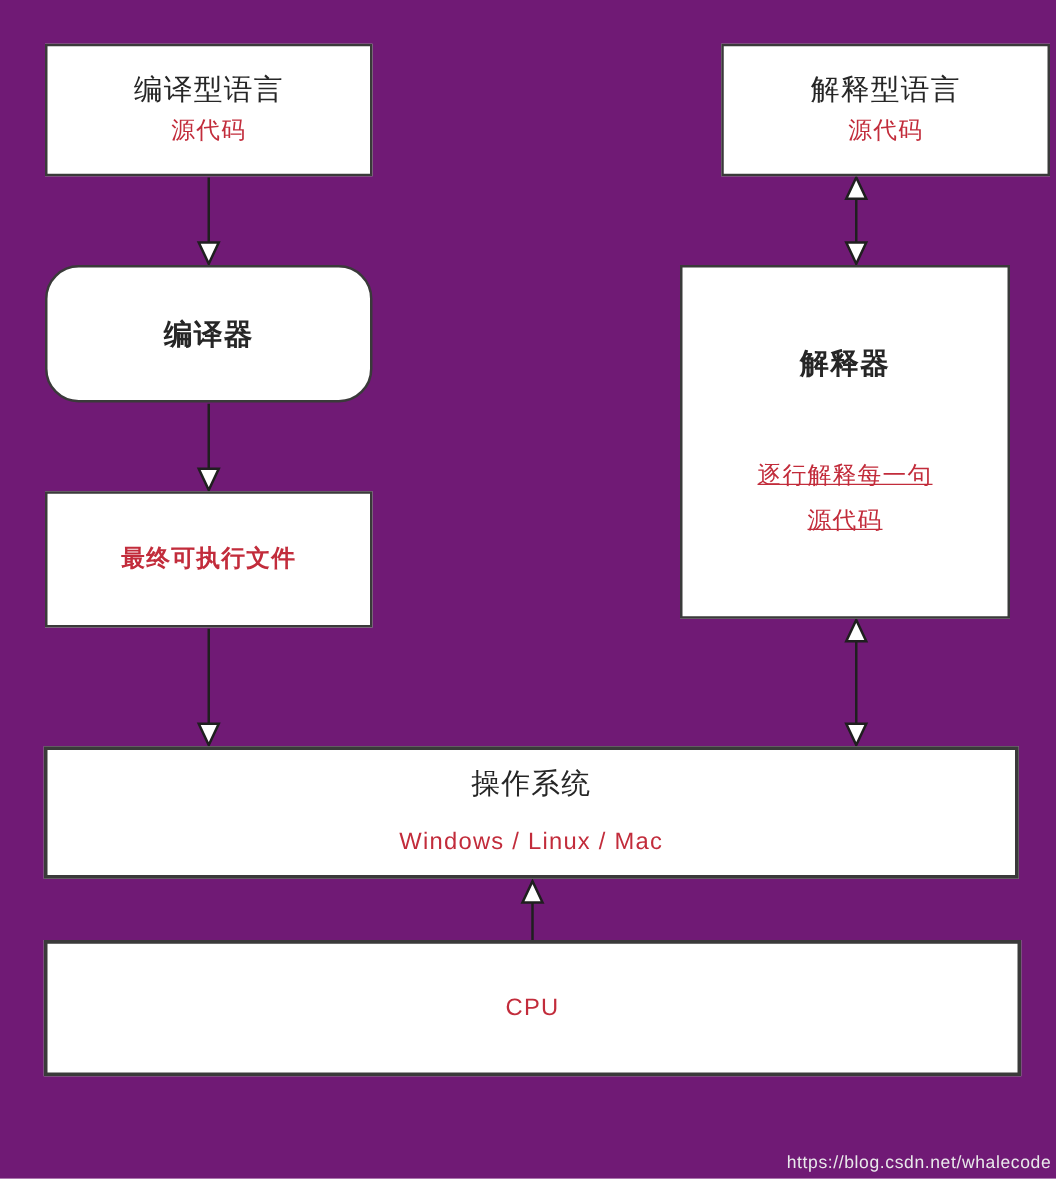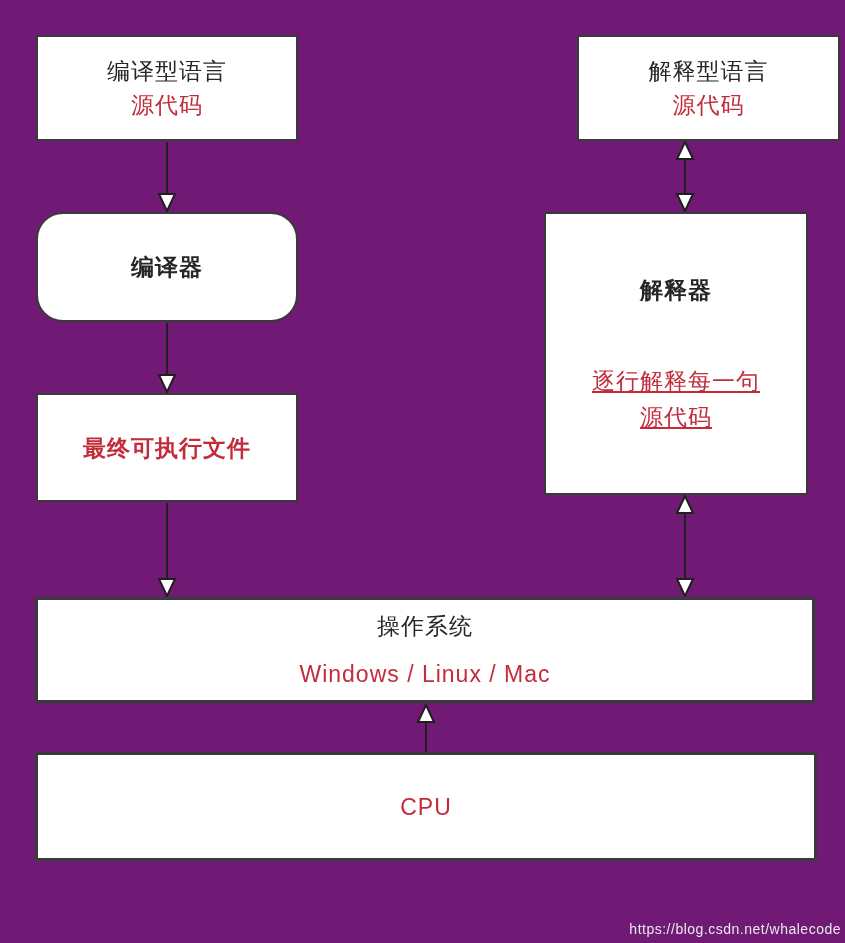--- a/index.html
+++ b/index.html
@@ -36,21 +36,21 @@
   }
   .node.thick { border-width: 3px; gap: 14px; }
   .title {
     font-size: 23px;
     color: #262626;
     line-height: 34px;
     letter-spacing: 1px;
   }
   .title.bold { font-weight: bold; }
   .subtitle {
-    font-size: 23px;
+    font-size: 19px;
     color: #c22c3b;
     line-height: 34px;
     letter-spacing: 1px;
   }
   .subtitle.bold { font-weight: bold; }
   #node-compiled-source   { left: 36px;  top: 35px;  width: 262px; height: 106px; }
   #node-compiler          { left: 36px;  top: 212px; width: 262px; height: 110px; border-radius: 27px; }
   #node-executable        { left: 36px;  top: 393px; width: 262px; height: 109px; }
   #node-interpreted-source{ left: 554px; top: 35px;  width: 263px; height: 106px; margin-left: 23px; }
   #node-interpreter       { left: 544px; top: 212px; width: 264px; height: 283px; }

